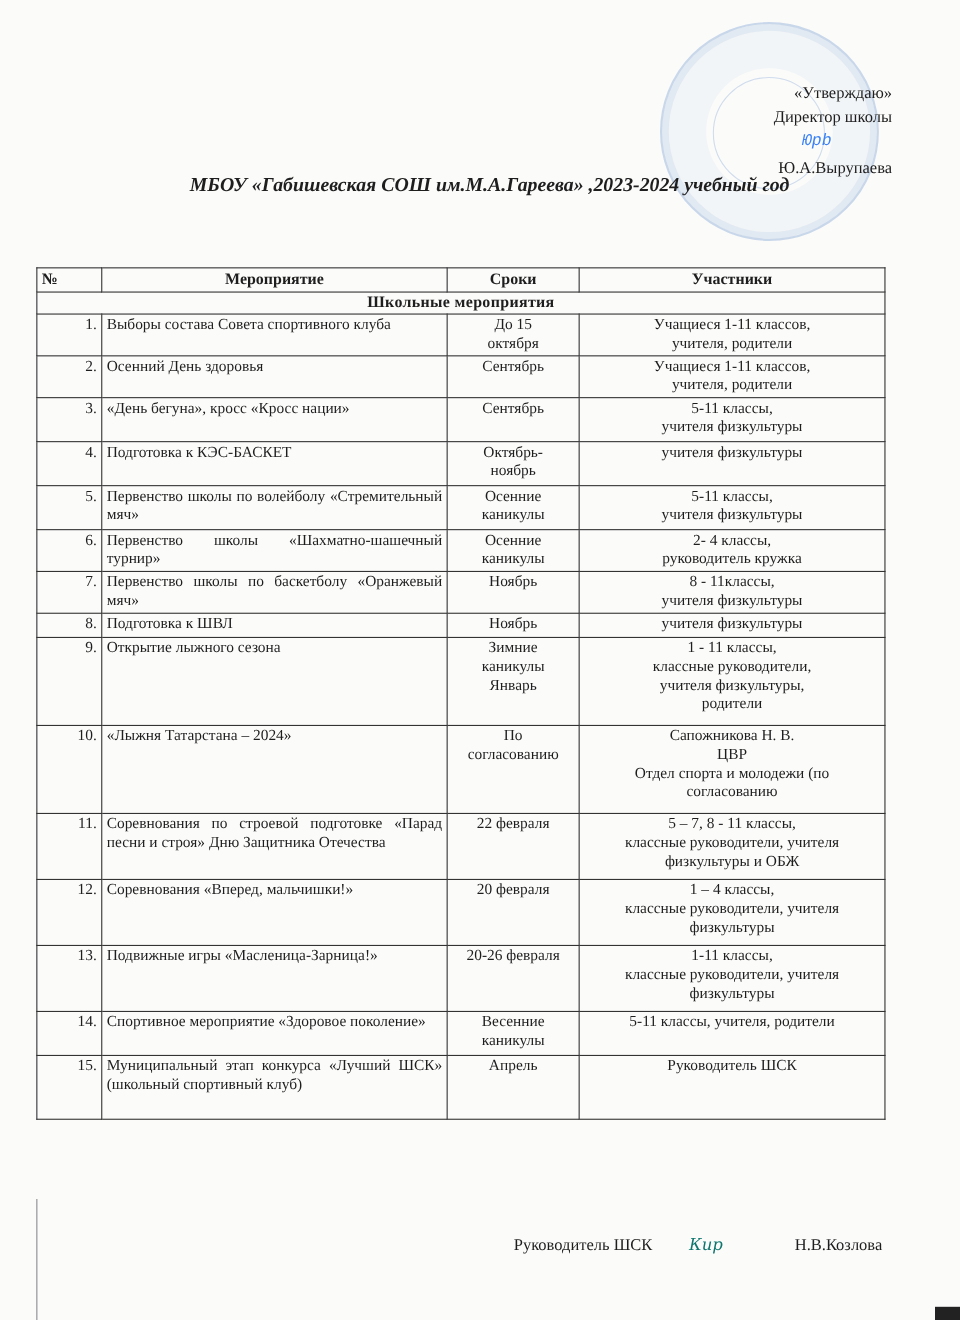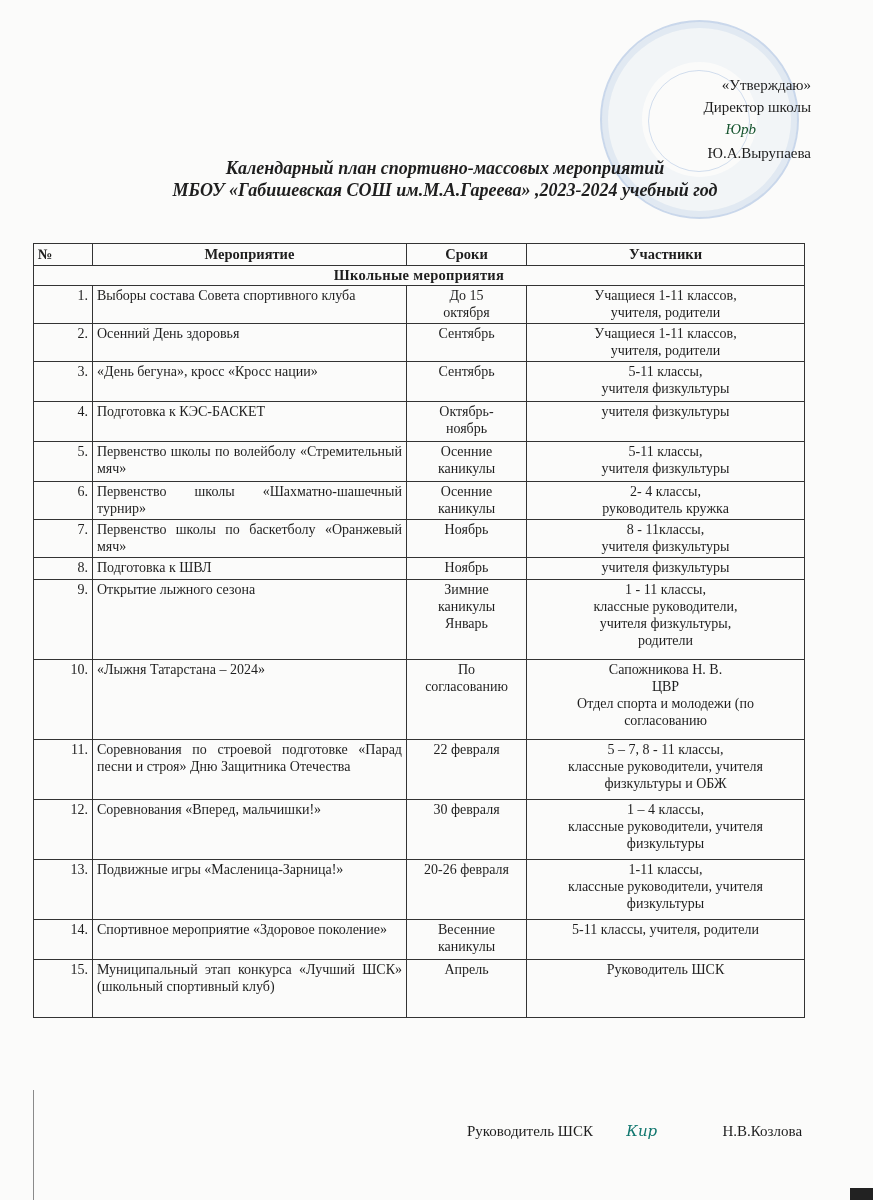--- a/index.html
+++ b/index.html
@@ -24,22 +24,22 @@
     border-radius: 50%;
     border: 1px solid rgba(110,150,205,0.3);
   }
   .approval {
     position: absolute; right: 62px; top: 74px; text-align: right;
     font-size: 15px; line-height: 22px;
   }
   .approval .sig-line { height: 24px; position: relative; }
   .approval .sig-line span {
     position: absolute; right: 55px; top: 0;
-    font-family: Liberation Serif, serif; font-style: italic;
-    color: #14532d; font-size: 15px;
+    font-family: Liberation Mono, monospace; font-style: italic;
+    color: #3b82f6; font-size: 15px;
   }
   .title {
     position: absolute; left: 95px; top: 157px; width: 700px; text-align: center;
     font-weight: bold; font-style: italic; font-size: 18px; line-height: 22px;
   }
   table.plan {
     position: absolute; left: 33px; top: 243px; width: 771px;
     border-collapse: collapse; table-layout: fixed;
     font-size: 14px; line-height: 17px;
   }
@@ -77,21 +77,20 @@
 <div class="approval">
   <div>«Утверждаю»</div>
   <div>Директор школы</div>
   <div class="sig-line">
       <span>Юрb</span>
     </div>
   <div>Ю.А.Вырупаева</div>
 </div>
 
 <div class="title">
-  <div>Календарный план спортивно-массовых мероприятий</div>
   <div>МБОУ «Габишевская СОШ им.М.А.Гареева» ,2023-2024 учебный год</div>
 </div>
 
 <table class="plan">
   <colgroup>
       <col class="c-num">
       <col class="c-event">
       <col class="c-date">
       <col class="c-part">
     </colgroup>
@@ -190,21 +189,21 @@
         <td class="num">11.</td>
         <td class="event">Соревнования по строевой подготовке «Парад песни и строя»  Дню Защитника Отечества</td>
         <td class="date">22 февраля</td>
         <td class="part">5 – 7, 8 - 11 классы,
 классные руководители, учителя
 физкультуры и ОБЖ</td>
       </tr>
       <tr style="height: 60px; font-family: Liberation Serif, serif;">
         <td class="num">12.</td>
         <td class="event">Соревнования «Вперед, мальчишки!»</td>
-        <td class="date">30 февраля</td>
+        <td class="date">20 февраля</td>
         <td class="part">1 – 4 классы,
 классные руководители, учителя
 физкультуры</td>
       </tr>
       <tr style="height: 60px;">
         <td class="num">13.</td>
         <td class="event">Подвижные игры «Масленица-Зарница!»</td>
         <td class="date">20-26 февраля</td>
         <td class="part">1-11 классы,
 классные руководители, учителя

